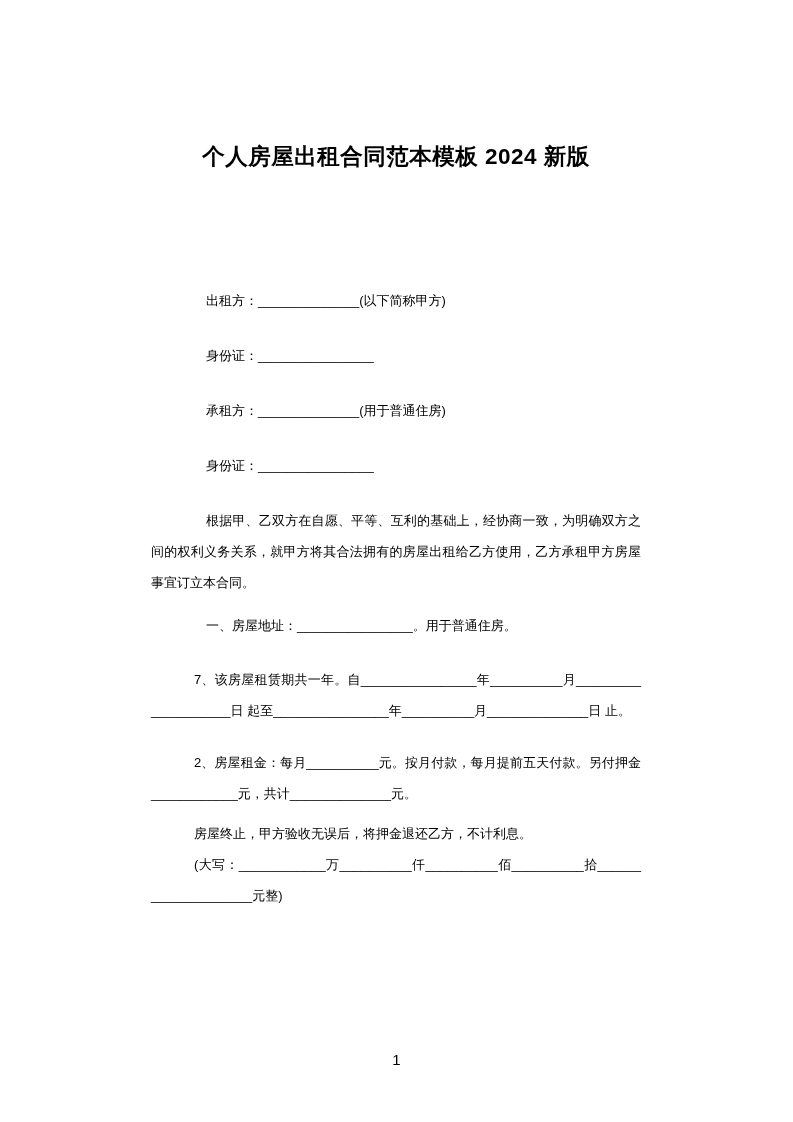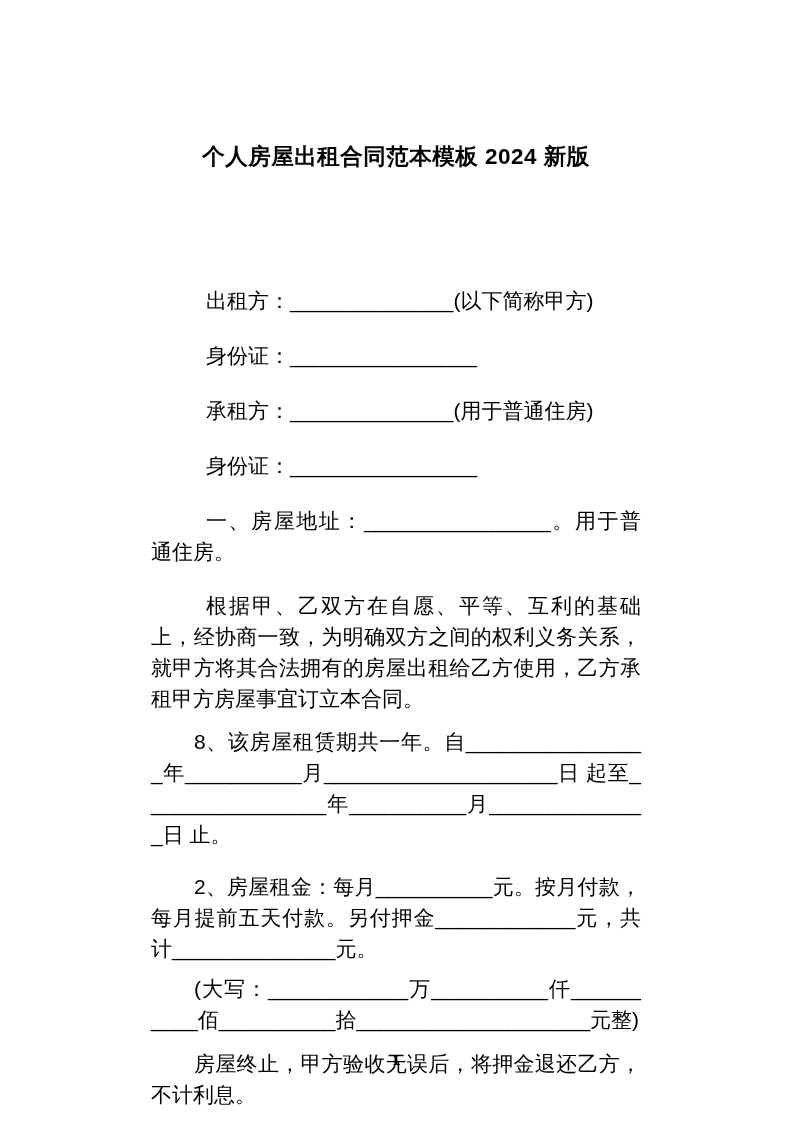--- a/index.html
+++ b/index.html
@@ -21,21 +21,21 @@
   }
   .doc-title {
     font-size: 22.5px;
     line-height: 36px;
     font-weight: bold;
     text-align: center;
     margin-bottom: 110px;
     letter-spacing: 0.5px;
   }
   .para {
-    font-size: 21px;
+    font-size: 13px;
     line-height: 31px;
     text-align: justify;
     word-break: break-all;
   }
   .field { margin-bottom: 24px; }
   .indent-lg { text-indent: 55px; }
   .indent-sm { text-indent: 43px; }
   .mb12 { margin-bottom: 12px; }
   .mb13 { margin-bottom: 13px; }
   .mb18 { margin-bottom: 9px; }
@@ -61,29 +61,29 @@
     <h1 class="doc-title">个人房屋出租合同范本模板 2024 新版</h1>
 
     <p class="para field indent-lg">出租方：______________(以下简称甲方)</p>
 
     <p class="para field indent-lg">身份证：________________</p>
 
     <p class="para field indent-lg">承租方：______________(用于普通住房)</p>
 
     <p class="para field indent-lg">身份证：________________</p>
 
+    <p class="para indent-lg mb12">根据甲、乙双方在自愿、平等、互利的基础上，经协商一致，为明确双方之间的权利义务关系，就甲方将其合法拥有的房屋出租给乙方使用，乙方承租甲方房屋事宜订立本合同。</p>
+
     <p class="para indent-lg mb23">一、房屋地址：________________。用于普通住房。</p>
 
-    <p class="para indent-lg mb12">根据甲、乙双方在自愿、平等、互利的基础上，经协商一致，为明确双方之间的权利义务关系，就甲方将其合法拥有的房屋出租给乙方使用，乙方承租甲方房屋事宜订立本合同。</p>
 
-
-    <p class="para indent-sm mb21">8、该房屋租赁期共一年。自________________年__________月____________________日 起至________________年__________月______________日 止。</p>
+    <p class="para indent-sm mb21">7、该房屋租赁期共一年。自________________年__________月____________________日 起至________________年__________月______________日 止。</p>
 
     <p class="para indent-sm mb18">2、房屋租金：每月__________元。按月付款，每月提前五天付款。另付押金____________元，共计______________元。</p>
 
+    <p class="para indent-sm">房屋终止，甲方验收无误后，将押金退还乙方，不计利息。</p>
+
     <p class="para indent-sm mb13">(大写：____________万__________仟__________佰__________拾____________________元整)</p>
-
-    <p class="para indent-sm">房屋终止，甲方验收无误后，将押金退还乙方，不计利息。</p>
 
   </div>
 
   <div class="page-footer">1</div>
 </div>
 
 </body></html>

